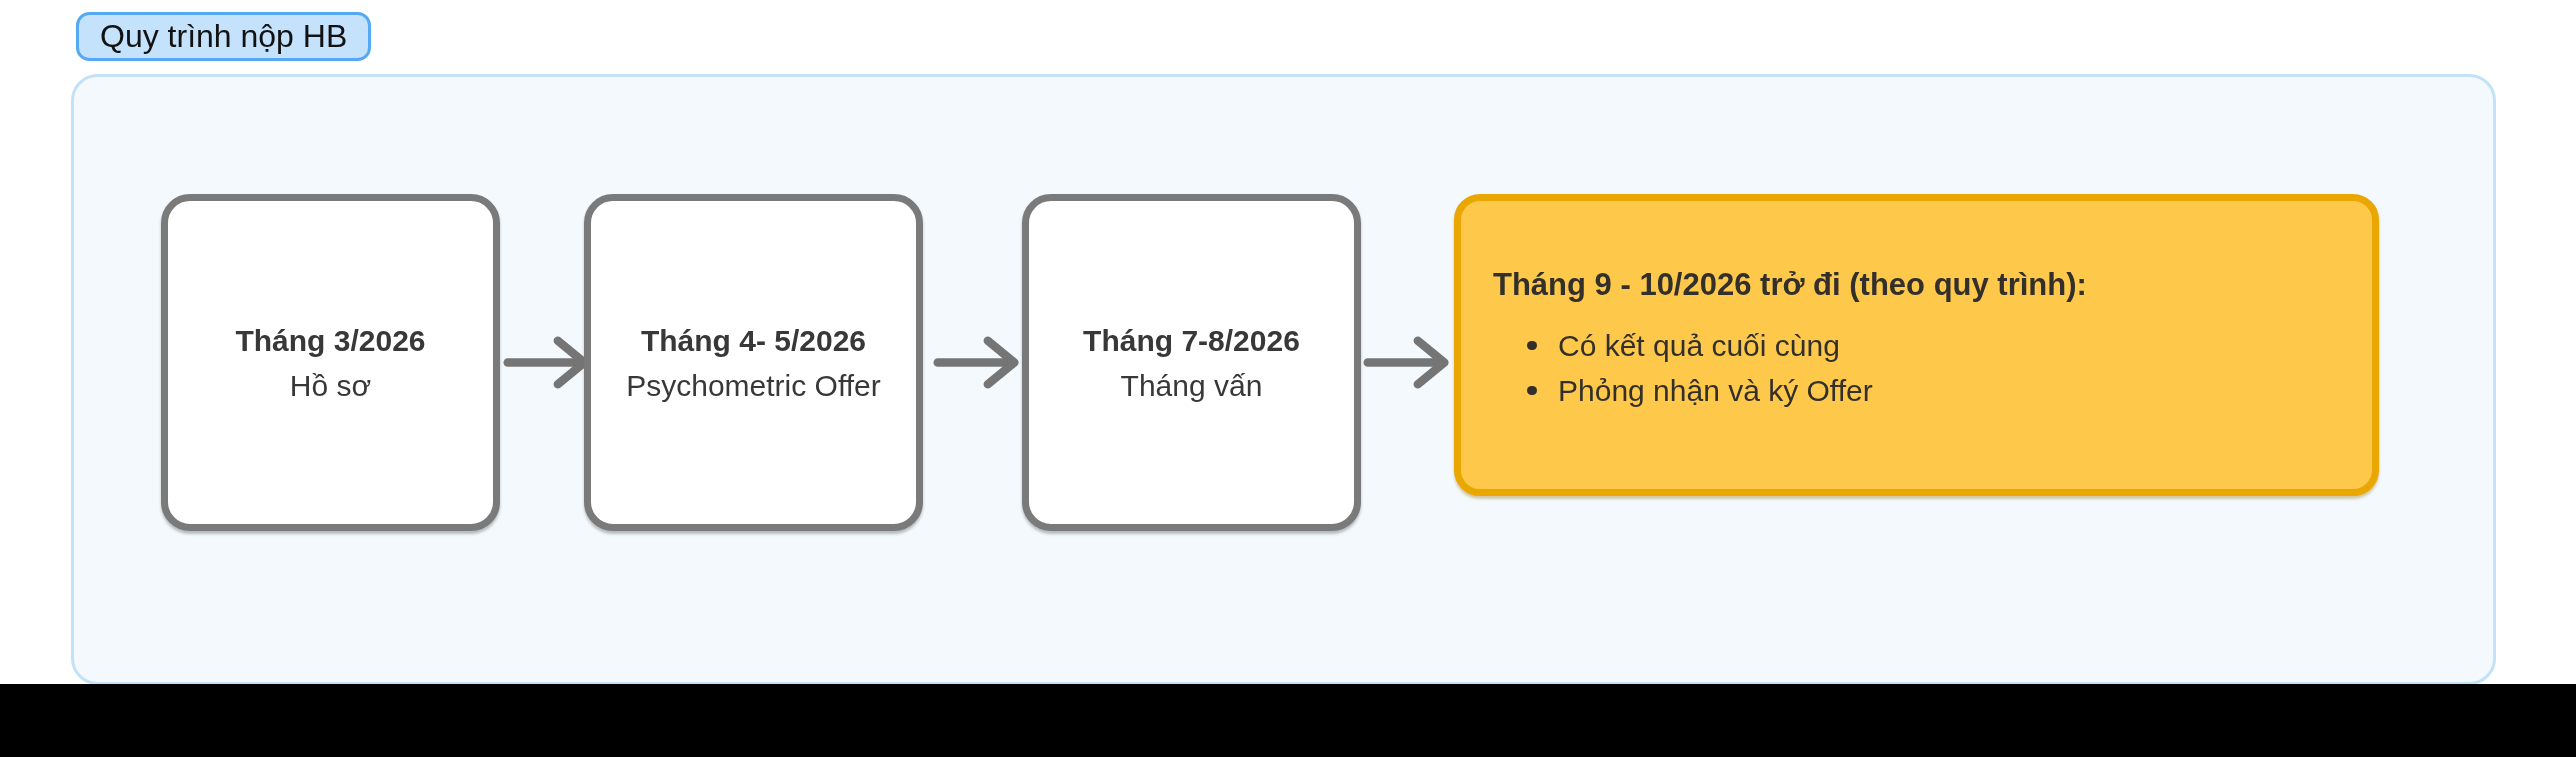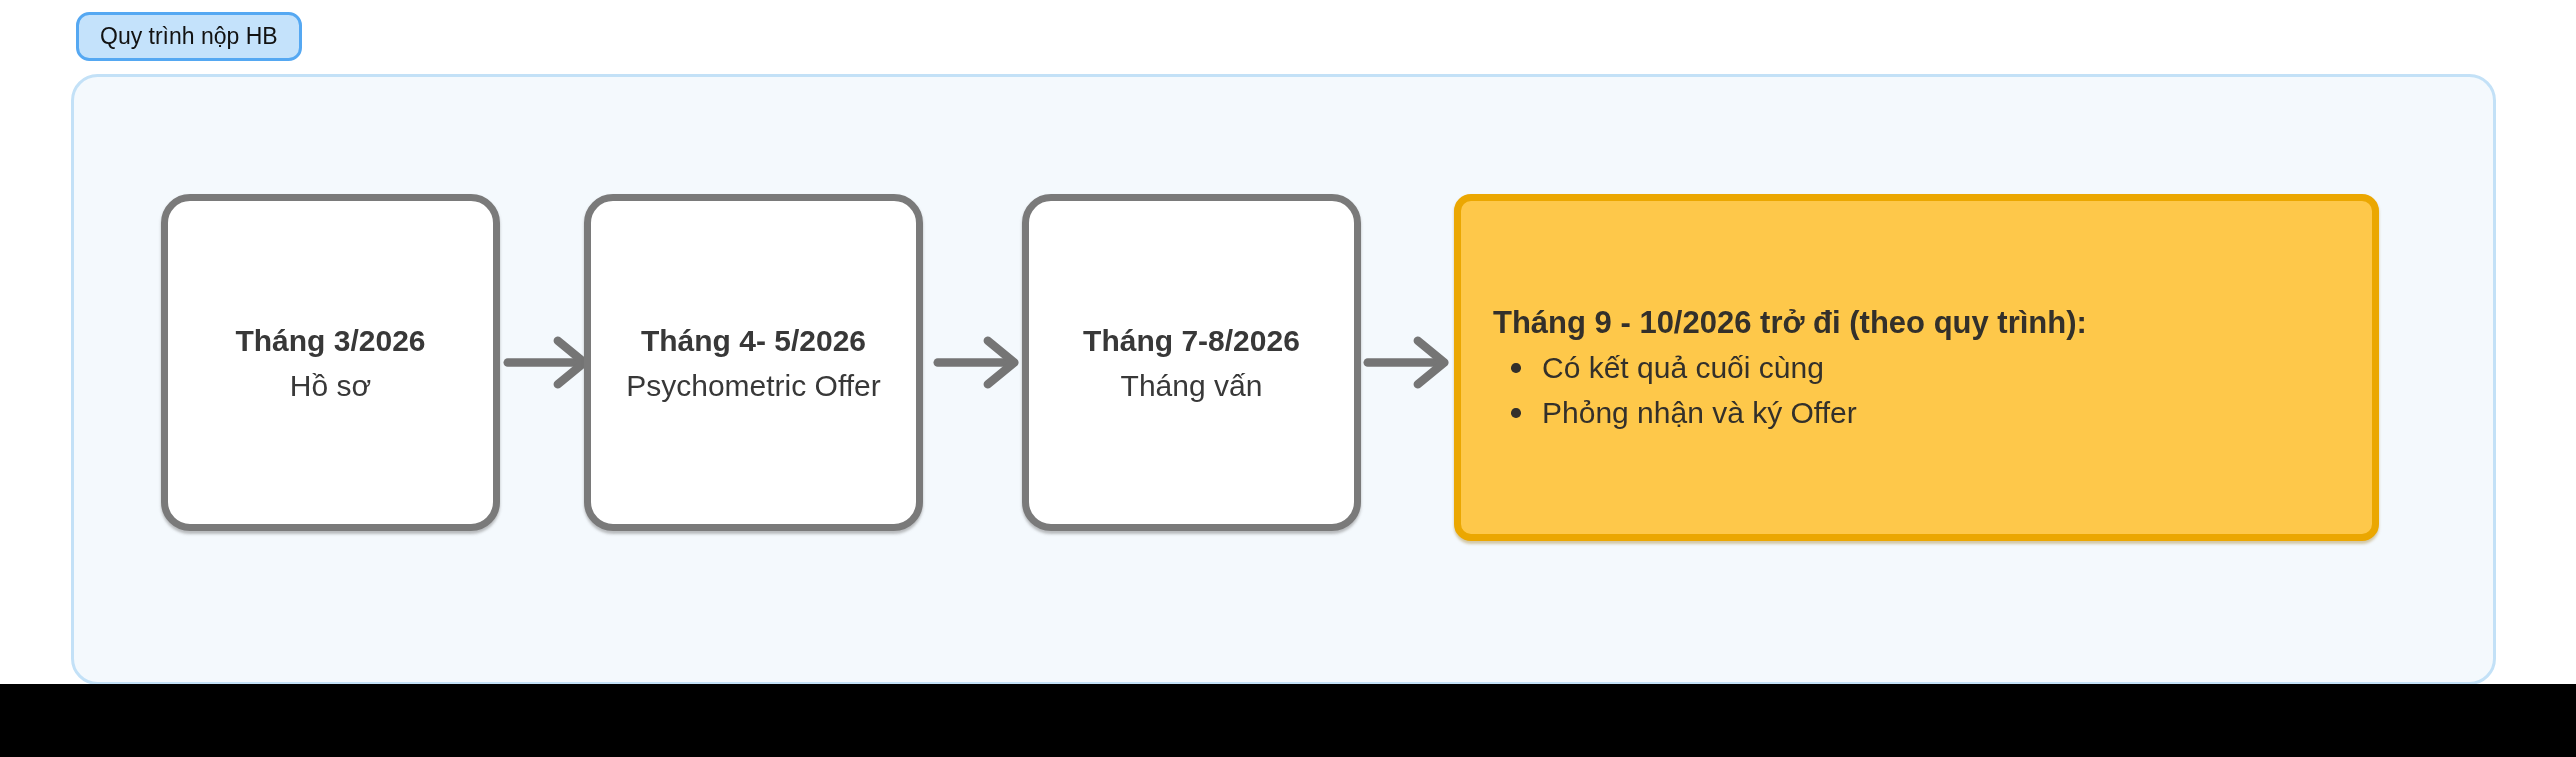--- a/index.html
+++ b/index.html
@@ -12,21 +12,21 @@
   .bottom-bar{
     position:absolute;left:0;top:684px;width:2576px;height:74px;
     background:var(--bottom-bar,#000000);
   }
   .pill{
     position:absolute;left:76px;top:12.3px;height:49px;box-sizing:border-box;
     background:var(--pill-bg,#c4e2fb);
     border:3.8px solid var(--pill-border,#55a8f2);
     border-radius:13.3px;
     display:flex;align-items:center;padding:0 21px;
-    font-size:23px;color:#121212;white-space:nowrap;
+    font-size:32px;color:#121212;white-space:nowrap;
   }
   .panel{
     position:absolute;left:71px;top:74px;width:2425px;height:611px;box-sizing:border-box;
     background:var(--panel-bg,#f4f9fd);
     border:3.8px solid var(--panel-border,#c3e1f7);
     border-radius:26.5px;
   }
   .step{
     position:absolute;top:194px;width:339px;height:337px;box-sizing:border-box;
     background:var(--step-bg,#ffffff);
@@ -43,32 +43,32 @@
   .step-title{font-weight:bold;}
   .arrow{position:absolute;top:334px;width:87px;height:57px;}
   #arrow-0{left:503px}
   #arrow-1{left:933px}
   #arrow-2{left:1363px}
   .arrow line,.arrow polyline{
     stroke:var(--arrow,#757575);stroke-width:9;fill:none;
     stroke-linecap:round;stroke-linejoin:round;
   }
   .result{
-    position:absolute;left:1454px;top:194px;width:925px;height:347px;box-sizing:border-box;
+    position:absolute;left:1454px;top:194px;width:925px;height:302px;box-sizing:border-box;
     background:var(--result-bg,#fec84a);
     border:7.6px solid var(--result-border,#eba701);
-    border-radius:17px;
+    border-radius:26px;
     box-shadow:0 2.8px 2.8px rgba(150,110,10,.35);
     display:flex;flex-direction:column;justify-content:center;
     padding:0 19px 0 32px;
     color:var(--result-text,#33302b);
     font-size:30px;line-height:45px;
   }
   .result-title{font-weight:bold;font-size:31px;line-height:45px;}
-  .result ul{margin:0;padding:0;list-style:none;}
+  .result ul{margin:16px;padding:0;list-style:none;}
   .result li{position:relative;padding-left:49px;line-height:45px;}
   .result li::before{
     content:"";position:absolute;left:18px;top:18px;width:9.5px;height:9.5px;
     border-radius:50%;background:currentColor;
   }
 </style>
 </head>
 <body>
 
 <div id="page">

